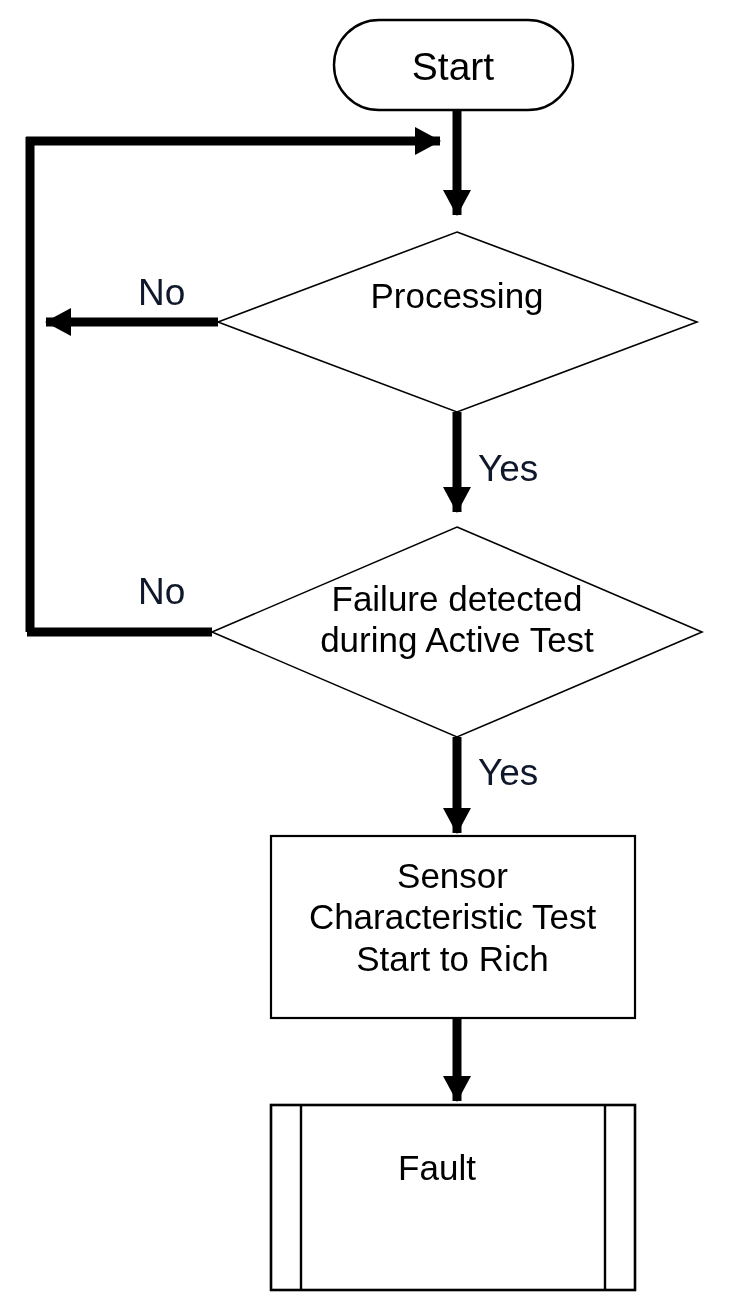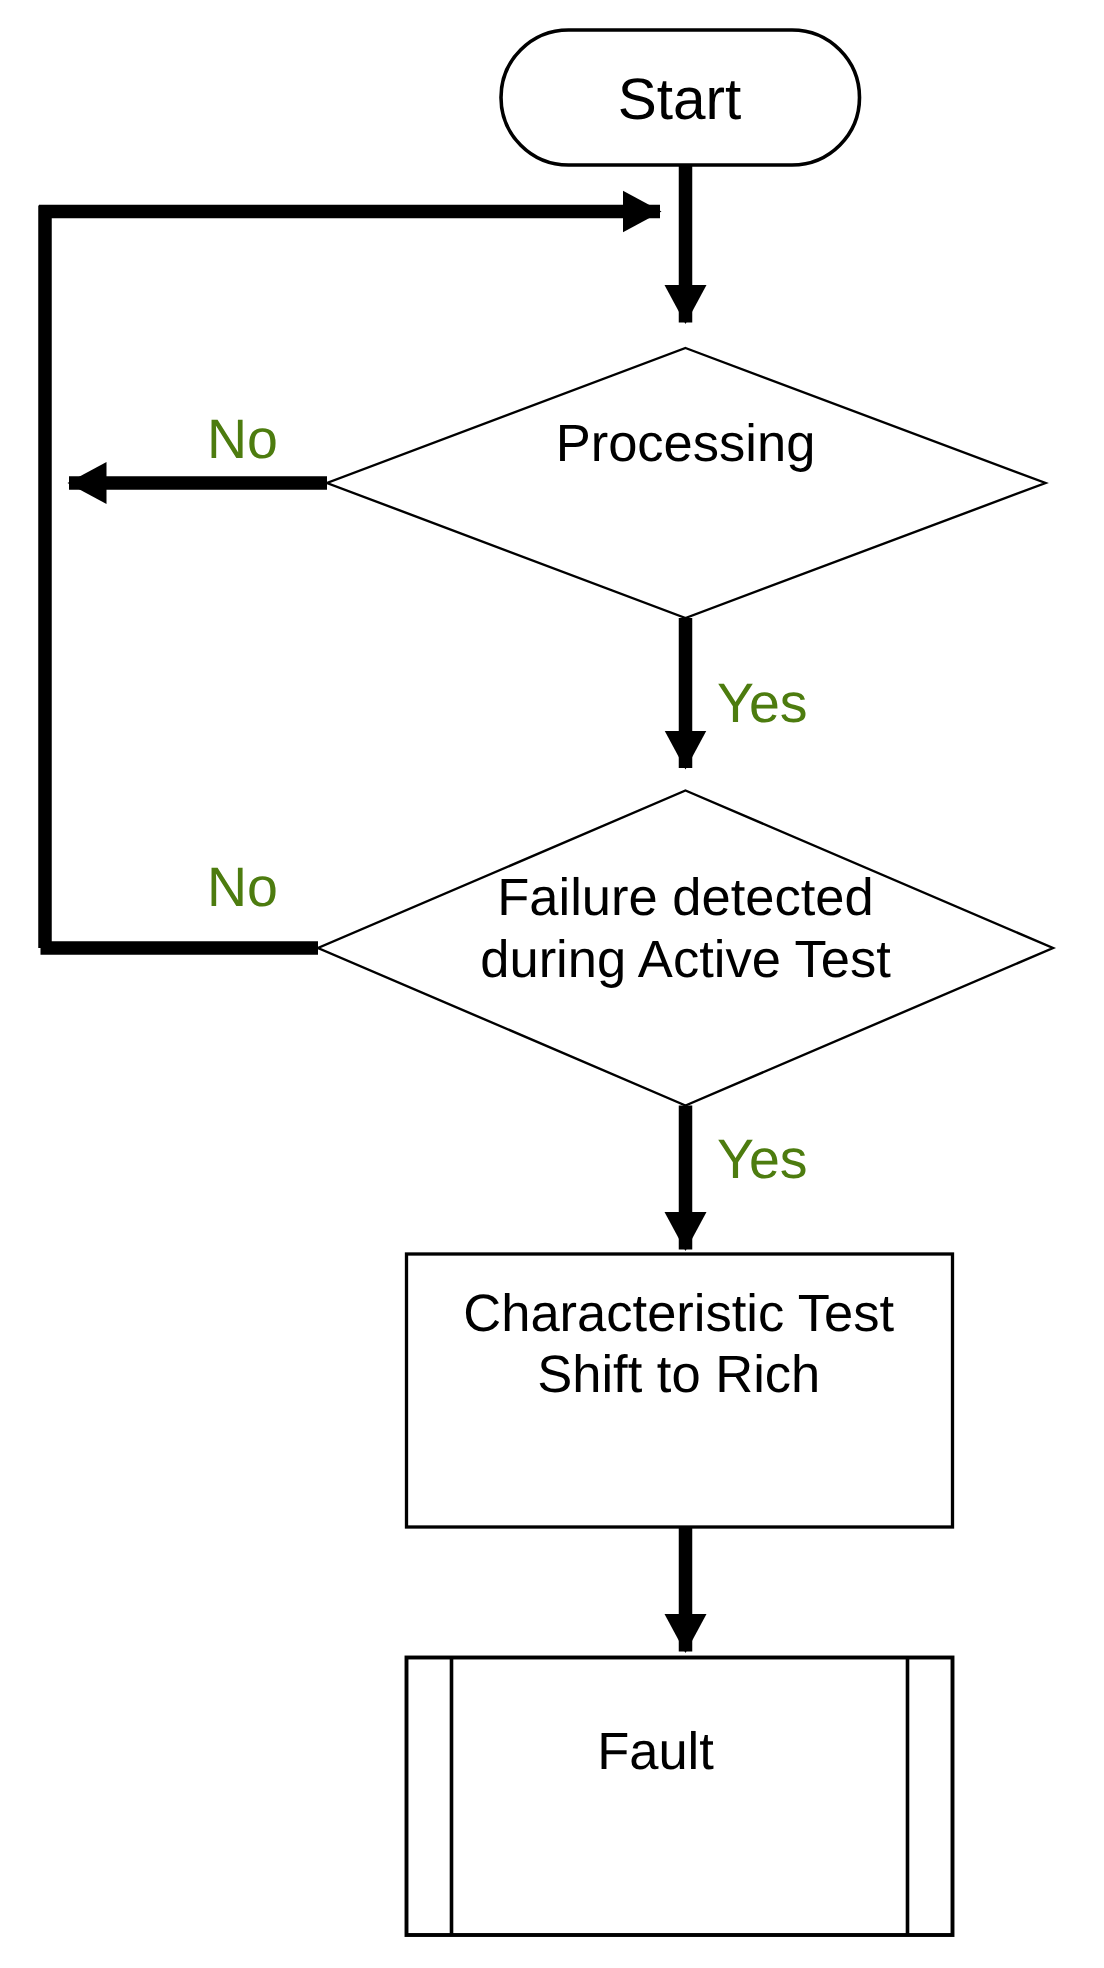--- a/index.html
+++ b/index.html
@@ -26,21 +26,21 @@
     position: absolute;
     text-align: center;
     color: #000000;
     font-family: Liberation Sans, sans-serif;
     line-height: 1.18;
     white-space: nowrap;
     pointer-events: none;
   }
   .edge-label {
     position: absolute;
-    color: #4d7c0f;
+    color: #0f172a;
     font-family: "Liberation Sans", sans-serif;
     white-space: nowrap;
   }
   .t-start   { left: 333px; top: 44px;  width: 240px; font-size: 39px; }
   .t-dec1    { left: 217px; top: 275px; width: 480px; font-size: 35px; }
   .t-dec2    { left: 212px; top: 578px; width: 490px; font-size: 35px; }
   .t-proc    { left: 270px; top: 855px; width: 365px; font-size: 35px; }
   .t-fault   { left: 300px; top: 1147px; width: 274px; font-size: 35px; }
   .l-no1     { left: 138px; top: 272px; font-size: 37px; }
   .l-no2     { left: 138px; top: 571px; font-size: 37px; }
@@ -98,22 +98,23 @@
   <div class="node-label t-dec1">
     <div>Processing</div>
   </div>
 
   <div class="node-label t-dec2">
     <div>Failure detected</div>
     <div>during Active Test</div>
   </div>
 
   <div class="node-label t-proc">
+    <div>Sensor</div>
     <div>Characteristic Test</div>
-    <div>Shift to Rich</div>
+    <div>Start to Rich</div>
   </div>
 
   <div class="node-label t-fault">
     <div>Fault</div>
   </div>
 
   <div class="edge-label l-no1">No</div>
   <div class="edge-label l-no2">No</div>
   <div class="edge-label l-yes1">Yes</div>
   <div class="edge-label l-yes2">Yes</div>

